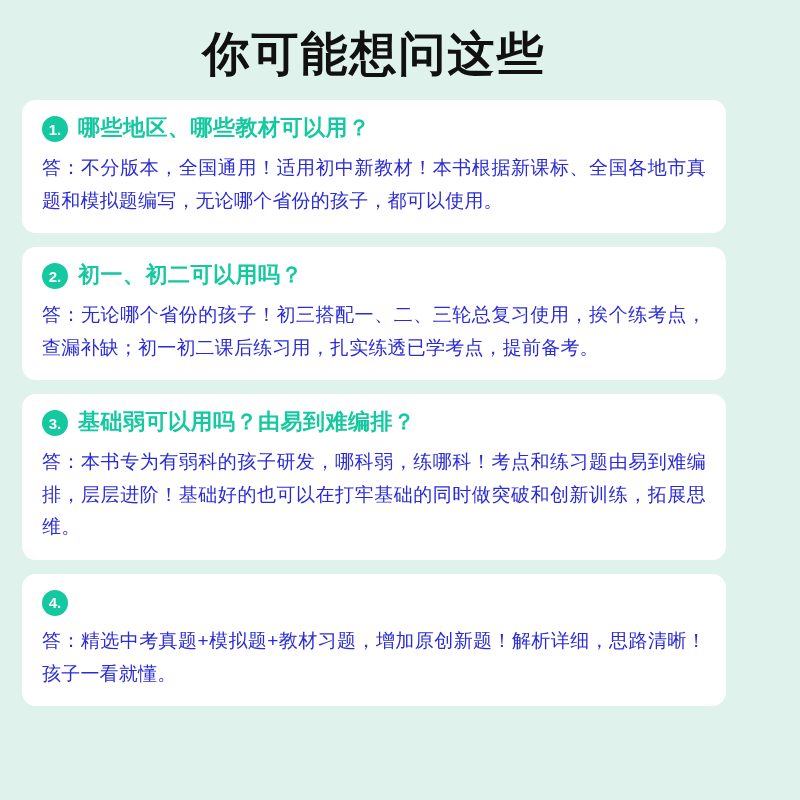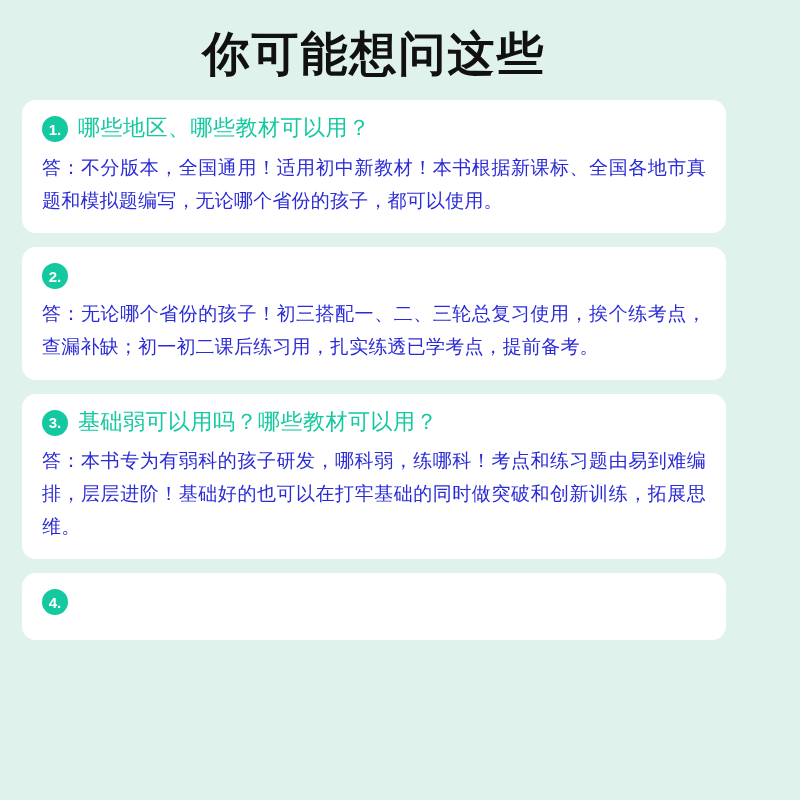--- a/index.html
+++ b/index.html
@@ -57,21 +57,21 @@
     font-size: 15px;
     font-weight: bold;
     display: flex;
     align-items: center;
     justify-content: center;
     margin-top: 2px;
   }
   .q-text {
     color: #14c9a0;
     font-size: 22px;
-    font-weight: normal;
+    font-weight: bold;
     line-height: 1.3;
     letter-spacing: 0.5px;
   }
   .a-body {
     color: #2b2bd6;
     font-size: 19px;
     line-height: 1.72;
     letter-spacing: 0.2px;
     text-align: justify;
   }
@@ -95,32 +95,34 @@
       <div class="q-row">
         <div class="q-badge">1.</div>
         <div class="q-text">哪些地区、哪些教材可以用？</div>
       </div>
       <div class="a-body"><span class="a-label">答：</span><span class="em">不分版本，全国通用！适用初中新教材！</span><span>本书根据新课标、全国各地市真题和模拟题编写，无论哪个省份的孩子，都可以使用。</span></div>
     </div>
 
     <div class="faq-card">
       <div class="q-row">
         <div class="q-badge">2.</div>
+        <div class="q-text">初一、初二可以用吗？</div>
       </div>
       <div class="a-body"><span class="a-label">答：</span><span class="em">无论哪个省份的孩子！</span><span>初三搭配一、二、三轮总复习使用，挨个练考点，查漏补缺；初一初二课后练习用，扎实练透已学考点，提前备考。</span></div>
     </div>
 
     <div class="faq-card">
       <div class="q-row">
         <div class="q-badge">3.</div>
-        <div class="q-text">基础弱可以用吗？哪些教材可以用？</div>
+        <div class="q-text">基础弱可以用吗？由易到难编排？</div>
       </div>
       <div class="a-body"><span class="a-label">答：</span><span>本书</span><span class="em">专为有弱科的孩子研发，哪科弱，练哪科！</span><span>考点和练习题</span><span class="em">由易到难编排，层层进阶！</span><span>基础好的也可以在打牢基础的同时做突破和创新训练，拓展思维。</span></div>
     </div>
 
     <div class="faq-card">
       <div class="q-row">
         <div class="q-badge">4.</div>
       </div>
+      <div class="a-body"><span class="a-label">答：</span><span>精选</span><span class="em">中考真题+模拟题+教材习题</span><span>，增加</span><span class="em">原创新题！解析详细，思路清晰！</span><span>孩子一看就懂。</span></div>
     </div>
 
   </div>
 </div>
 
 </body></html>

